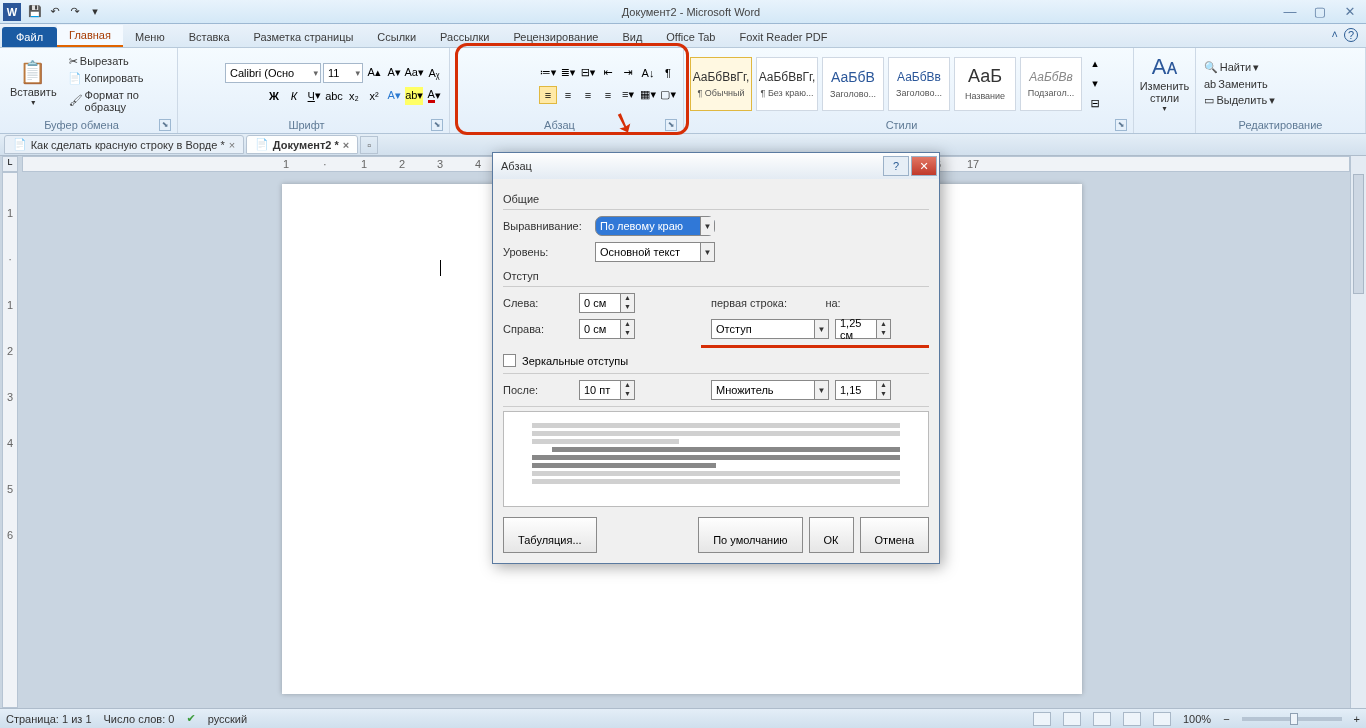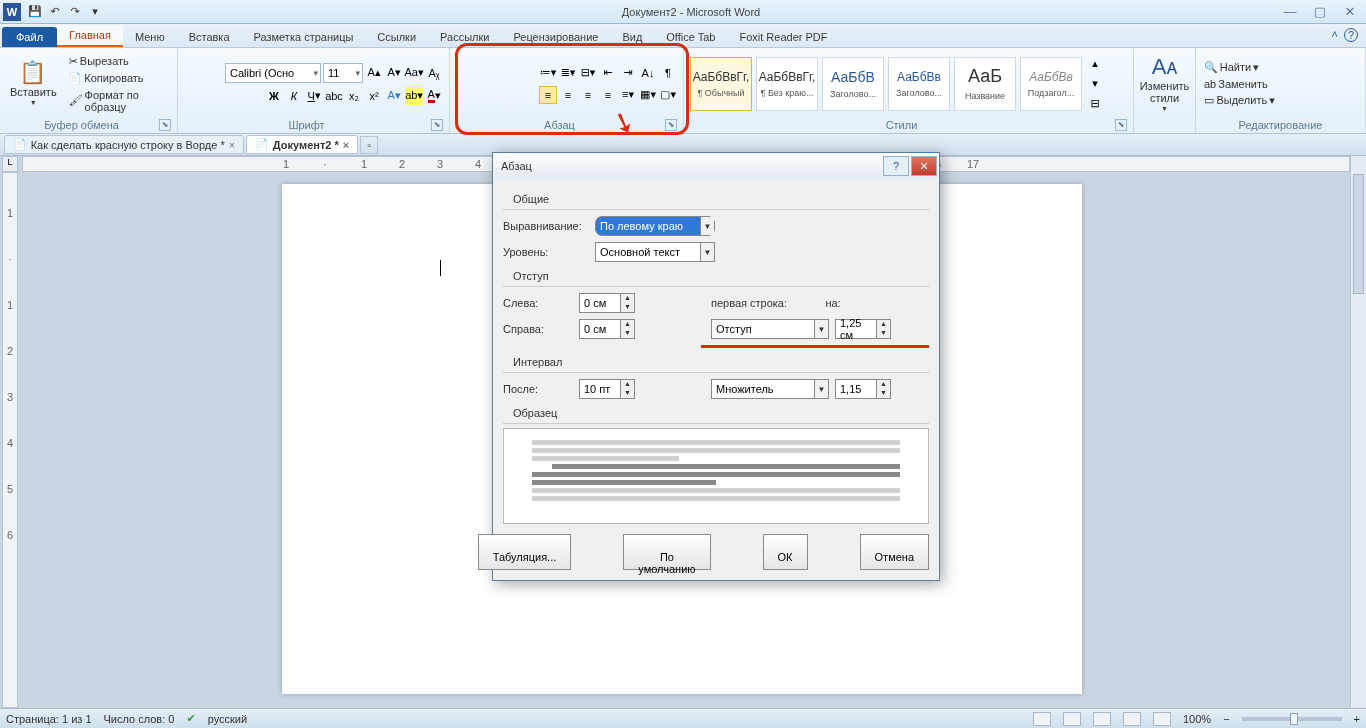--- a/index.html
+++ b/index.html
@@ -77,35 +77,35 @@
 .dialog .dlg-title .spacer { flex: 1; }
 .dialog .dlg-title .tbtn { width: 26px; height: 20px; display: flex; align-items: center; justify-content: center; border: 1px solid #9bb1c8; margin-right: 2px; }
 .dialog .dlg-title .help { background: #e6eef6; color: #2b5c94; }
 .dialog .dlg-title .closebtn { background: linear-gradient(#e27764,#c0392b); color: #fff; }
 .dialog .body { padding: 6px 10px 10px; }
 .dlg-tabs { display: flex; border-bottom: 1px solid #bbb; }
 .dlg-tab { padding: 4px 10px; border: 1px solid #bbb; border-bottom: none; background: #f6f6f6; margin-right: 2px; position: relative; top: 1px; }
 .dlg-tab.active { background: #fff; }
 .field-row { display: flex; align-items: center; margin: 6px 0; gap: 6px; }
 .field-row label { width: 86px; color: #333; }
-.section-h { color: #333; margin: 8px 10px 4px; }
+.section-h { color: #333; margin: 8px 0 4px; }
 .section-line { height: 1px; background: #ccc; margin-bottom: 4px; }
 .dlg-input { border: 1px solid #888; background: #fff; height: 20px; padding: 0 16px 0 4px; position: relative; display: flex; align-items: center; }
 .dlg-input.sel { background: #3078d7; color: #fff; border-radius: 7px; }
 .dlg-input .arrow { position: absolute; right: 0; top: 0; bottom: 0; width: 14px; border-left: 1px solid #888; display: flex; align-items: center; justify-content: center; font-size: 8px; background: #f0f0f0; color: #333; }
 .spin { width: 56px; }
 .spin .spinbtns { position: absolute; right: 0; top: 0; bottom: 0; width: 14px; border-left: 1px solid #888; display: flex; flex-direction: column; }
 .spin .spinbtns span { flex: 1; font-size: 7px; text-align: center; background: #f0f0f0; color: #333; }
 .chk { width: 13px; height: 13px; border: 1px solid #888; background: #fff; }
 .red-underline { height: 3px; background: #d62e06; }
 .preview { border: 1px solid #bbb; background: #fff; height: 96px; padding: 8px 28px; margin-top: 4px; }
 .preview .pline { height: 5px; background: #d0d0d0; margin: 3px 0; }
 .preview .pline.dark { background: #888; }
 .dlg-buttons { display: flex; gap: 6px; margin-top: 10px; justify-content: flex-end; }
-.dlg-buttons button { height: 36px; padding: 16px 14px; border: 1px solid #8a8a8a; background: linear-gradient(#fefefe,#e6e6e6); margin-left: 46px; }
+.dlg-buttons button { height: 36px; padding: 16px 14px; border: 1px solid #8a8a8a; background: linear-gradient(#fefefe,#e6e6e6); }
 .dlg-buttons .left { margin-right: auto; }
 </style>
 </head>
 <body>
 
 <div class="titlebar">
   <div class="app-icon">W</div>
   <div class="qat">
     <div class="btn">💾</div>
     <div class="btn">↶</div>
@@ -407,22 +407,25 @@
         </div>
       <div class="dlg-input spin">
           <span>1,25 см</span>
           <div class="spinbtns">
             <span>▲</span>
             <span>▼</span>
           </div>
         </div>
     </div>
     <div class="red-underline" style="margin:2px 0 6px 198px"></div>
-
-    <div class="section-h">Интервал</div>
+    <div class="field-row">
+      <div class="chk"></div>
+      <span>Зеркальные отступы</span>
+    </div>
+
     <div class="section-line"></div>
     <div class="field-row">
       <label style="width:70px">После:</label>
       <div class="dlg-input spin">
           <span>10 пт</span>
           <div class="spinbtns">
             <span>▲</span>
             <span>▼</span>
           </div>
         </div>
@@ -433,21 +436,20 @@
         </div>
       <div class="dlg-input spin">
           <span>1,15</span>
           <div class="spinbtns">
             <span>▲</span>
             <span>▼</span>
           </div>
         </div>
     </div>
 
-    <div class="section-h">Образец</div>
     <div class="section-line"></div>
     <div class="preview">
       <div class="pline"></div>
         <div class="pline"></div>
         <div class="pline" style="width:40%"></div>
       <div class="pline dark" style="margin-left:20px"></div>
         <div class="pline dark"></div>
         <div class="pline dark" style="width:50%"></div>
       <div class="pline"></div>
         <div class="pline"></div>

